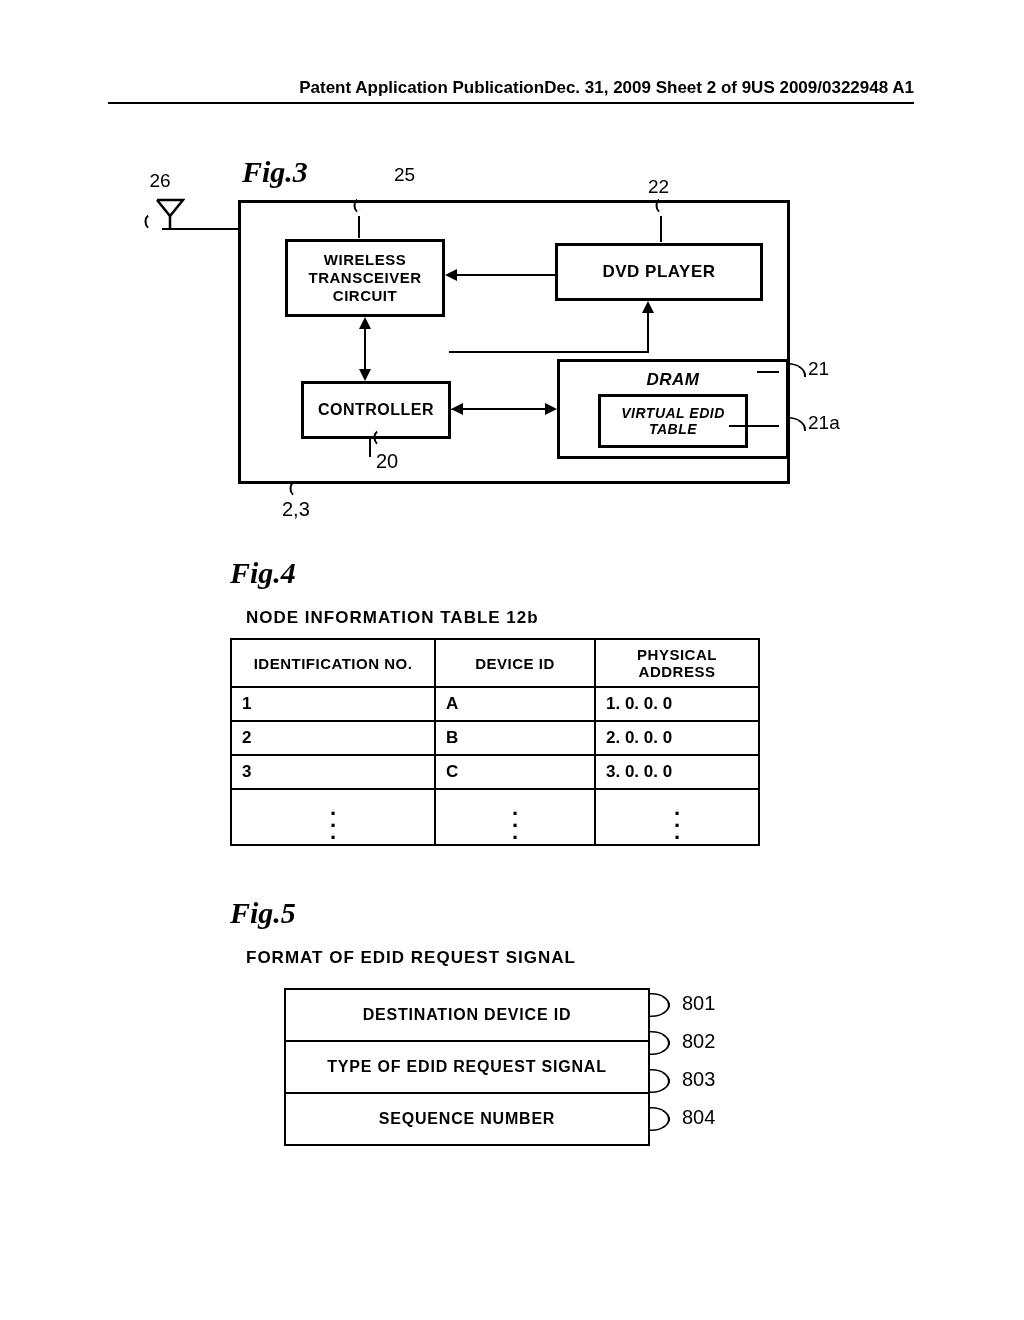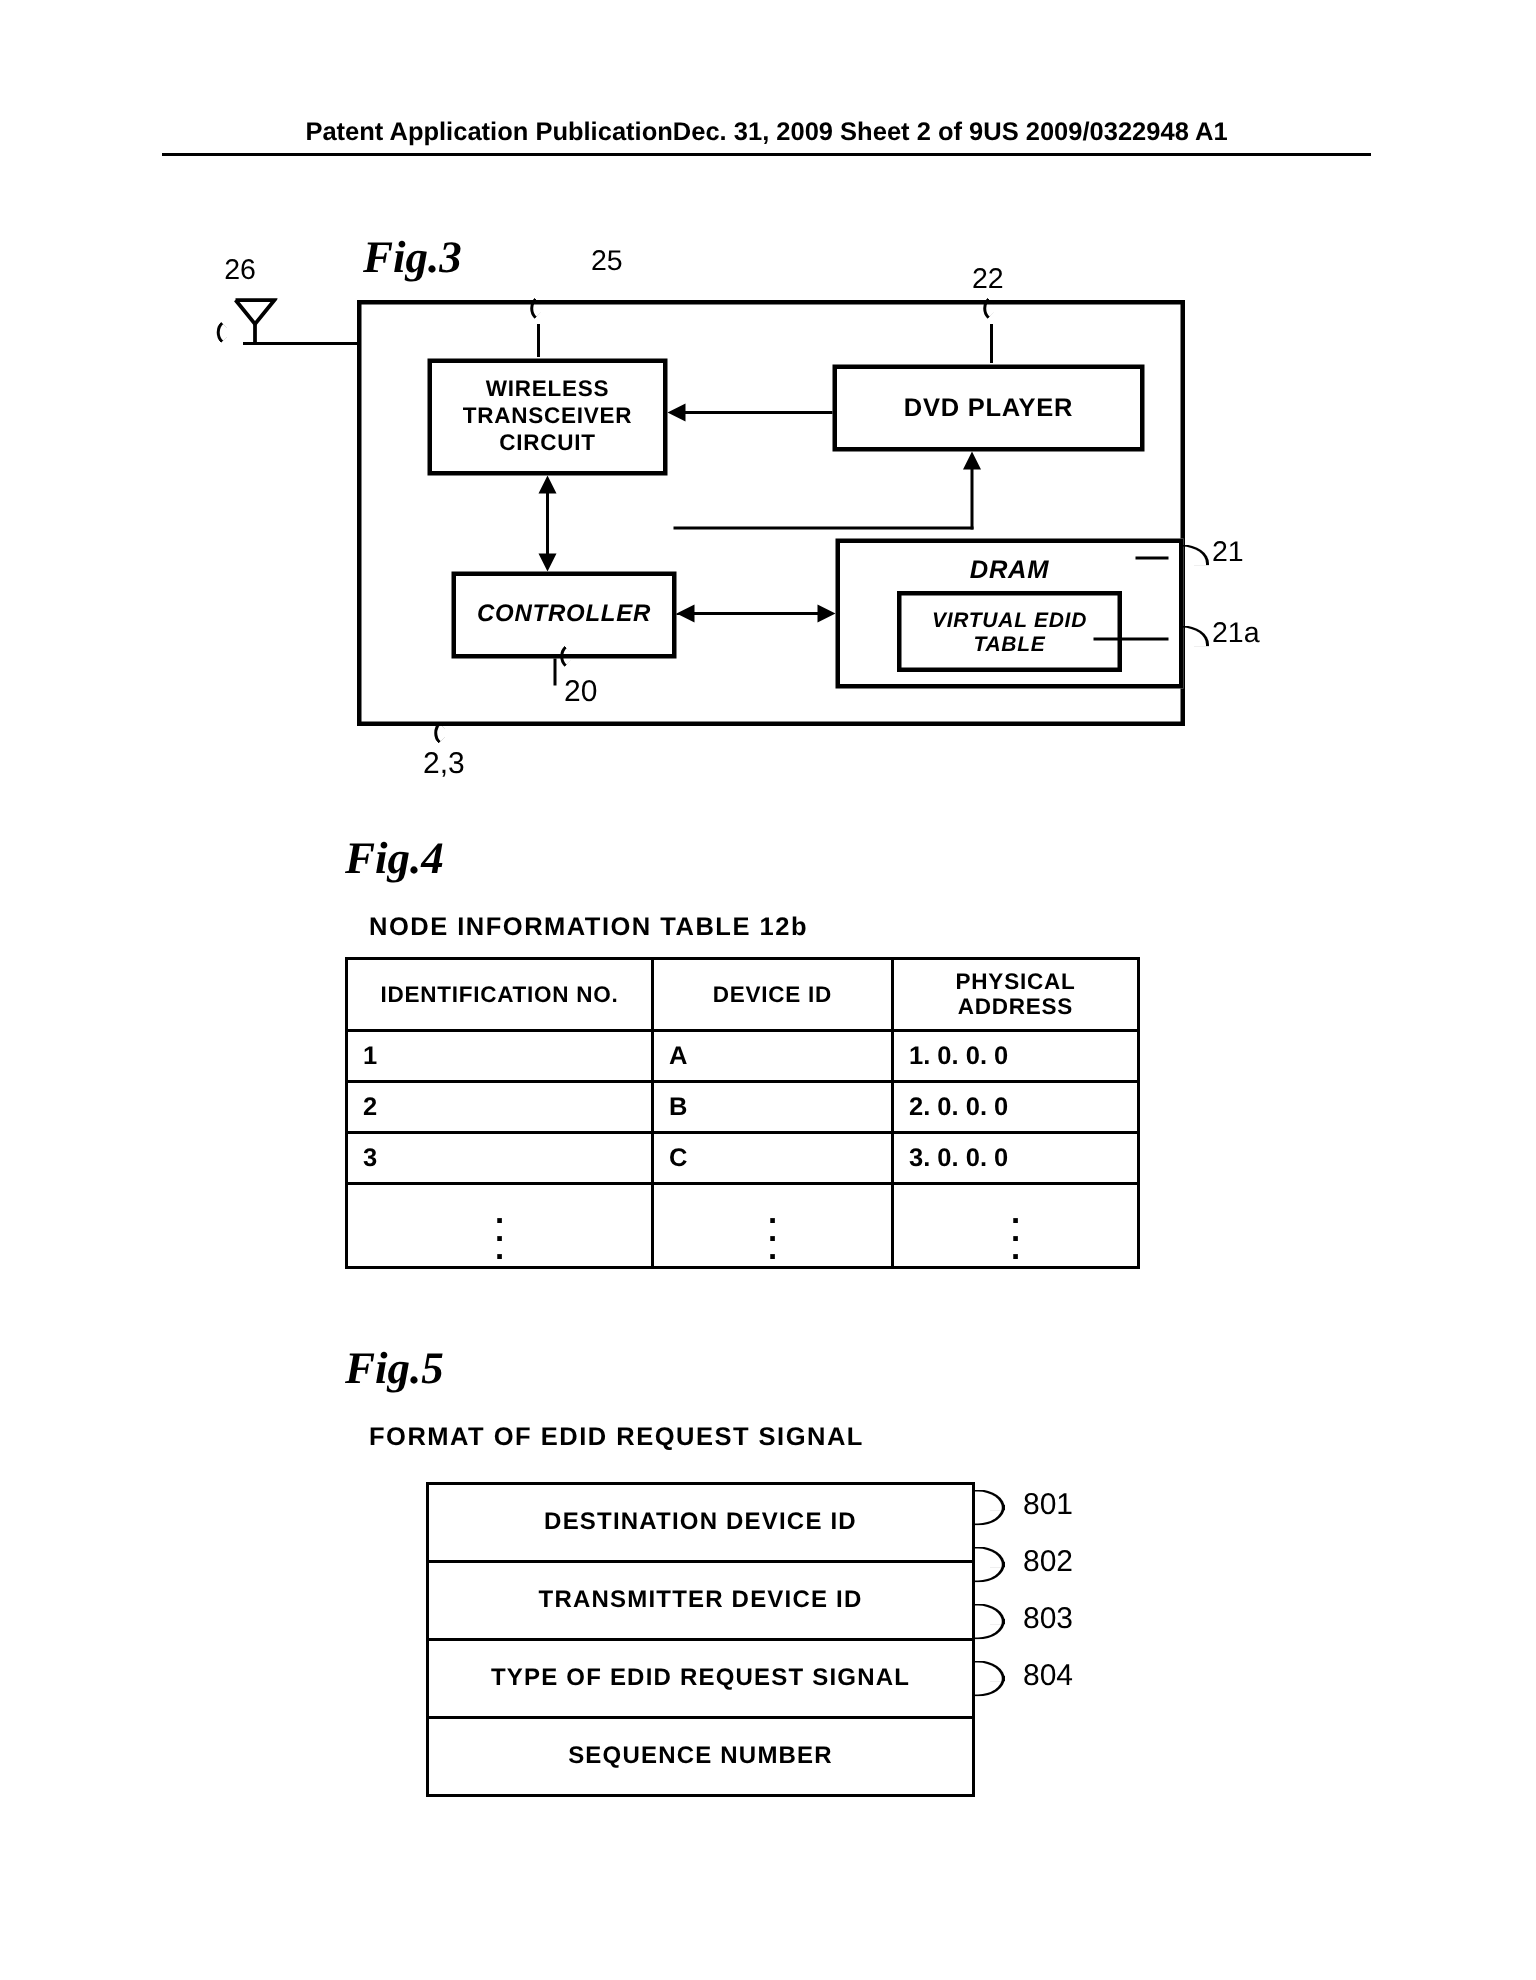--- a/index.html
+++ b/index.html
@@ -12,21 +12,21 @@
     color: #000;
   }
   .header {
     position: absolute;
     top: 78px;
     left: 108px;
     right: 110px;
     font-size: 17px;
     font-weight: bold;
     display: flex;
-    justify-content: center;
+    justify-content: flex-end;
     border-bottom: 2px solid #000;
     padding-bottom: 4px;
   }
   .fig-title {
     font-size: 30px;
     font-weight: bold;
     font-style: italic;
     font-family: "Times New Roman", serif;
   }
 
@@ -44,21 +44,21 @@
     border: 3px solid #000;
   }
   .block {
     position: absolute; border: 3px solid #000;
     display: flex; align-items: center; justify-content: center;
     text-align: center; font-size: 15px; font-weight: bold;
     letter-spacing: 0.5px; background: #fff;
   }
   .wireless { top: 36px; left: 44px; width: 160px; height: 78px; line-height: 1.2; }
   .dvd { top: 40px; left: 314px; width: 208px; height: 58px; font-size: 17px; }
-  .controller { top: 178px; left: 60px; width: 150px; height: 58px; font-size: 16px; font-style: italic; }
+  .controller { top: 178px; left: 60px; width: 150px; height: 58px; font-size: 16px; }
   .dram-outer { top: 156px; left: 316px; width: 232px; height: 100px; flex-direction: column; font-style: italic; }
   .dram-label { font-size: 17px; margin-bottom: 4px; }
   .edid-inner {
     border: 3px solid #000; width: 150px; height: 54px;
     display: flex; align-items: center; justify-content: center;
     font-size: 14px; line-height: 1.15;
   }
 
   .num-label { position: absolute; font-size: 19px; }
   .paren-rev { display:inline-block; border-left:2px solid #000; border-bottom:2px solid #000; width:10px; height:10px; border-bottom-left-radius:10px; transform: rotate(45deg) translateY(-2px); }
@@ -250,23 +250,20 @@
 
 <div class="fig5-wrap">
   <div class="fig-title fig5-title">Fig.5</div>
   <div class="fig5-cap">FORMAT OF EDID REQUEST SIGNAL</div>
   <table class="tbl5">
     <tbody>
         <tr>
           <td>DESTINATION DEVICE ID</td>
         </tr>
     <tr>
-          <td>TRANSMITTER DEVICE ID</td>
-        </tr>
-    <tr>
           <td>TYPE OF EDID REQUEST SIGNAL</td>
         </tr>
     <tr>
           <td>SEQUENCE NUMBER</td>
         </tr>
   </tbody>
     </table>
 
   <div class="curve-left" style="top:94px; left:420px;"></div>
   <div class="curve-bot" style="top:104px; left:420px;"></div>

